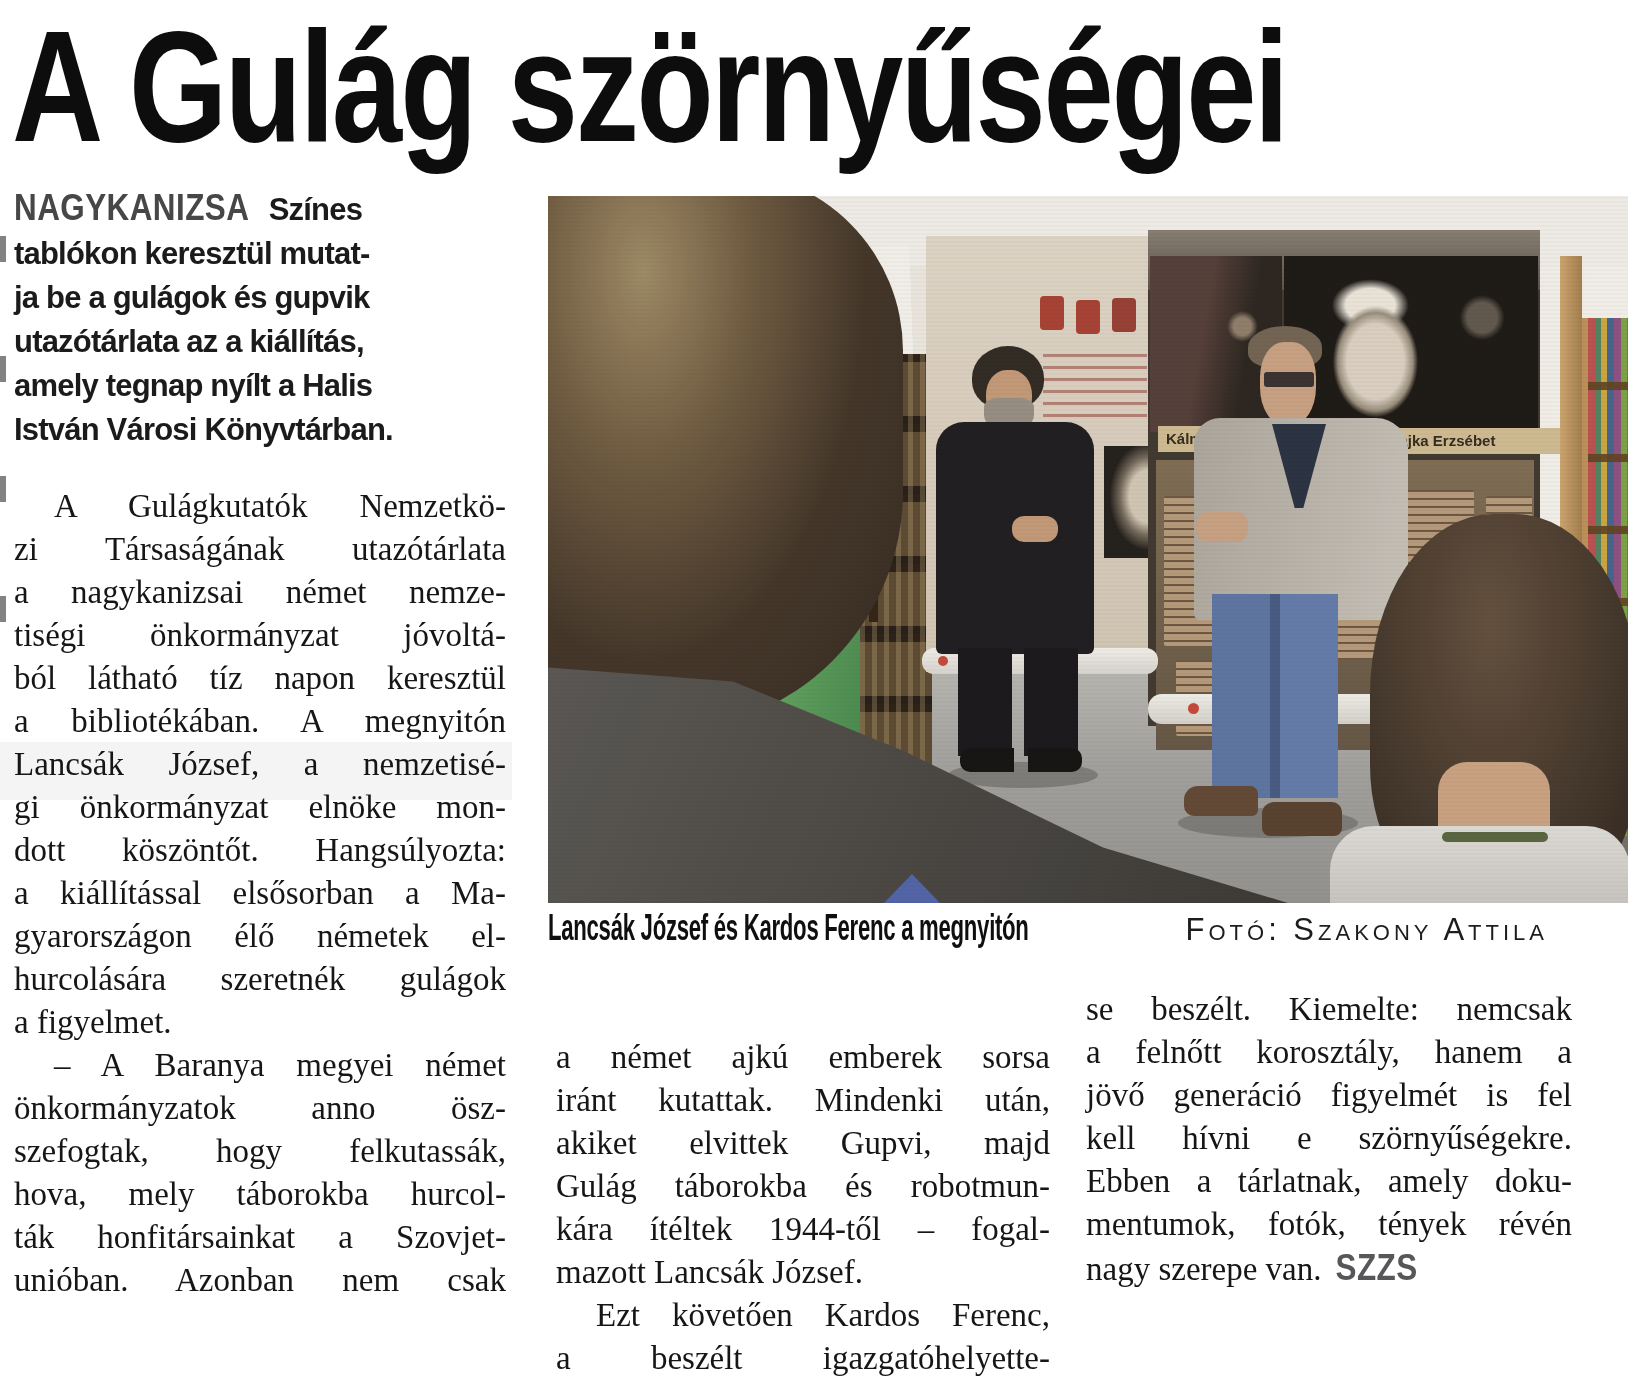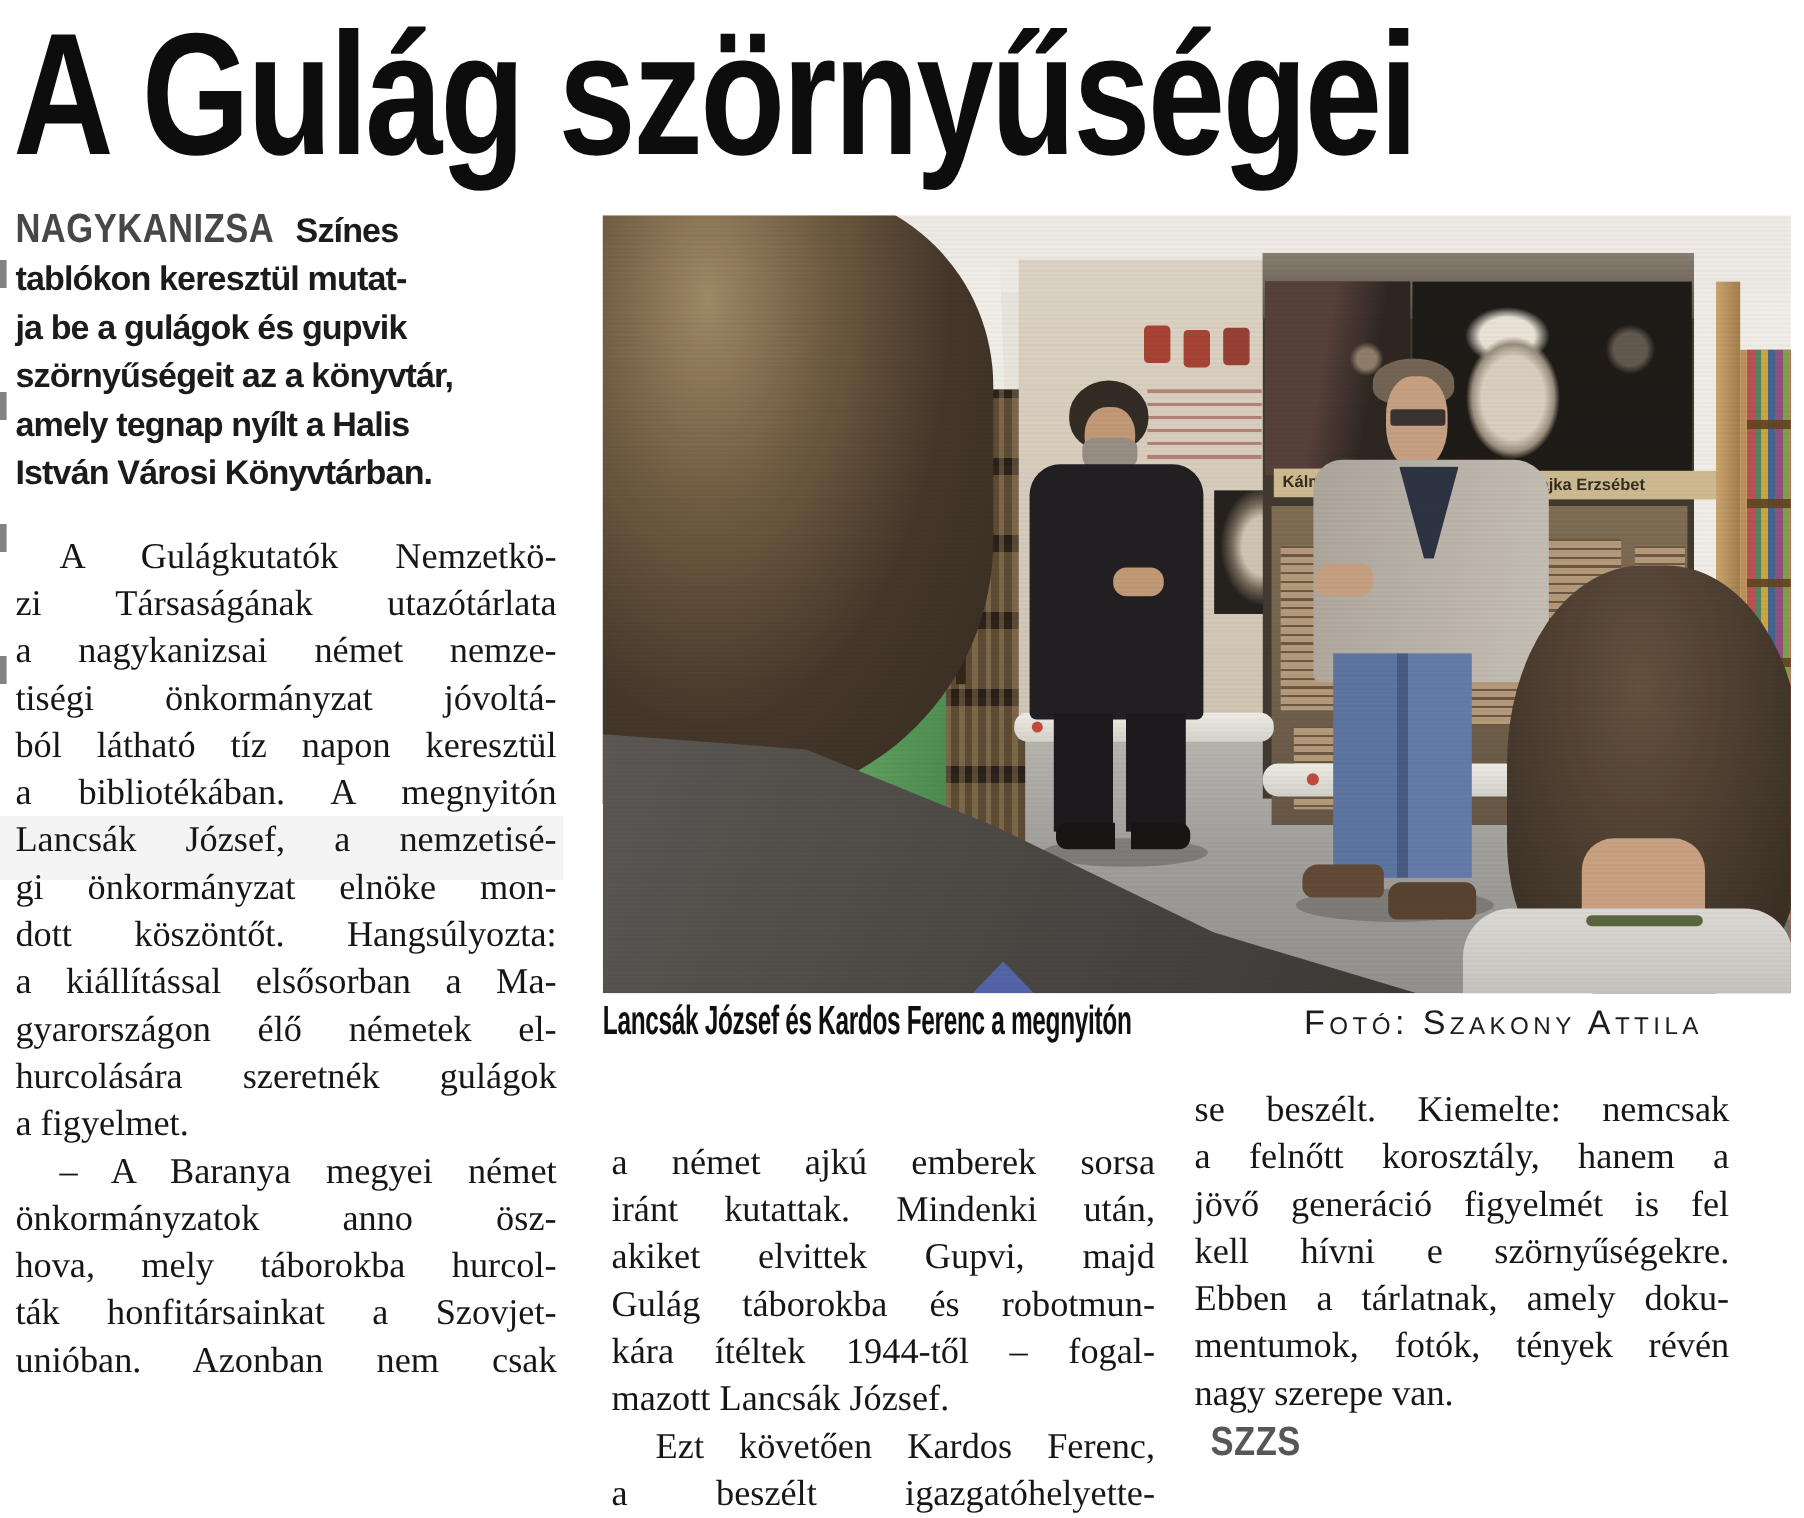--- a/index.html
+++ b/index.html
@@ -49,21 +49,21 @@
     font-family:"Liberation Serif", serif;
     font-size:33px; line-height:43px; color:#161616;
   }
   .body-line { text-align:justify; text-align-last:justify; }
   .body-line.indent { text-indent:40px; }
   .body-line.end { text-align:last:left; text-align-last:left; }
 
   .sig-row {
     display:flex; align-items:baseline;
     font-family:"Liberation Serif", serif;
-    font-size:33px; line-height:43px;flex-direction:column;
+    font-size:33px; line-height:43px;
   }
   .signature {
     font-family:"Liberation Sans", sans-serif;
     font-weight:bold; font-size:37px; letter-spacing:0.5px;
     color:#57575a;
     transform:scaleX(0.85); transform-origin:right bottom;
     white-space:nowrap;
   }
 
   
@@ -260,41 +260,42 @@
 
   <div class="col col-left">
     <div class="lead">
       <div class="line">
         <span class="dateline">NAGYKANIZSA</span>
         <span>Színes</span>
       </div>
       <div>
           <div class="line">tablókon keresztül mutat-</div>
           <div class="line">ja be a gulágok és gupvik</div>
-          <div class="line">szörnyűségeit az a könyvtár,</div>
+          <div class="line">utazótárlata az a kiállítás,</div>
           <div class="line">amely tegnap nyílt a Halis</div>
           <div class="line">István Városi Könyvtárban.</div>
         </div>
     </div>
     <div class="body serif">
         <div class="line body-line indent">A Gulágkutatók Nemzetkö-</div>
         <div class="line body-line">zi Társaságának utazótárlata</div>
         <div class="line body-line">a nagykanizsai német nemze-</div>
         <div class="line body-line">tiségi önkormányzat jóvoltá-</div>
         <div class="line body-line">ból látható tíz napon keresztül</div>
         <div class="line body-line">a bibliotékában. A megnyitón</div>
         <div class="line body-line">Lancsák József, a nemzetisé-</div>
         <div class="line body-line">gi önkormányzat elnöke mon-</div>
         <div class="line body-line">dott köszöntőt. Hangsúlyozta:</div>
         <div class="line body-line">a kiállítással elsősorban a Ma-</div>
         <div class="line body-line">gyarországon élő németek el-</div>
         <div class="line body-line">hurcolására szeretnék gulágok</div>
         <div class="line body-line end">a figyelmet.</div>
         <div class="line body-line indent">– A Baranya megyei német</div>
         <div class="line body-line">önkormányzatok anno ösz-</div>
+        <div class="line body-line">szefogtak, hogy felkutassák,</div>
         <div class="line body-line">hova, mely táborokba hurcol-</div>
         <div class="line body-line">ták honfitársainkat a Szovjet-</div>
         <div class="line body-line">unióban. Azonban nem csak</div>
       </div>
   </div>
 
   <div class="photo">
     <div class="ph-topwall"></div>
     <div class="ph-screen"></div>
     <div class="ph-floor"></div>

